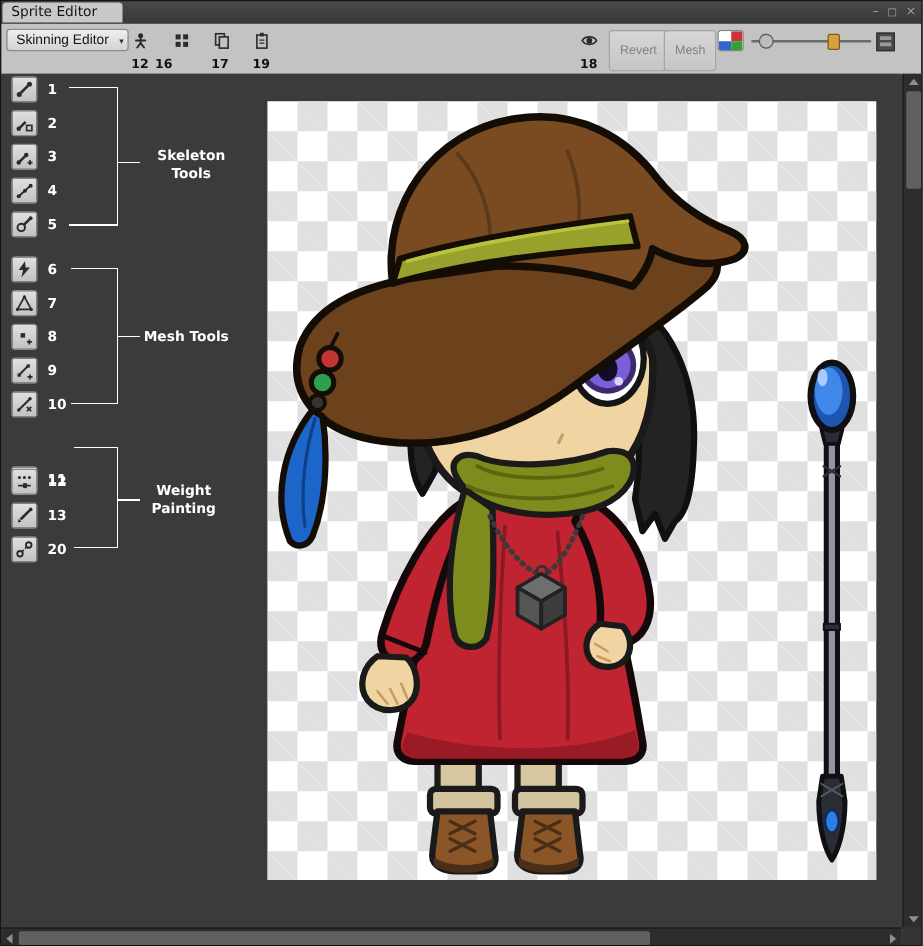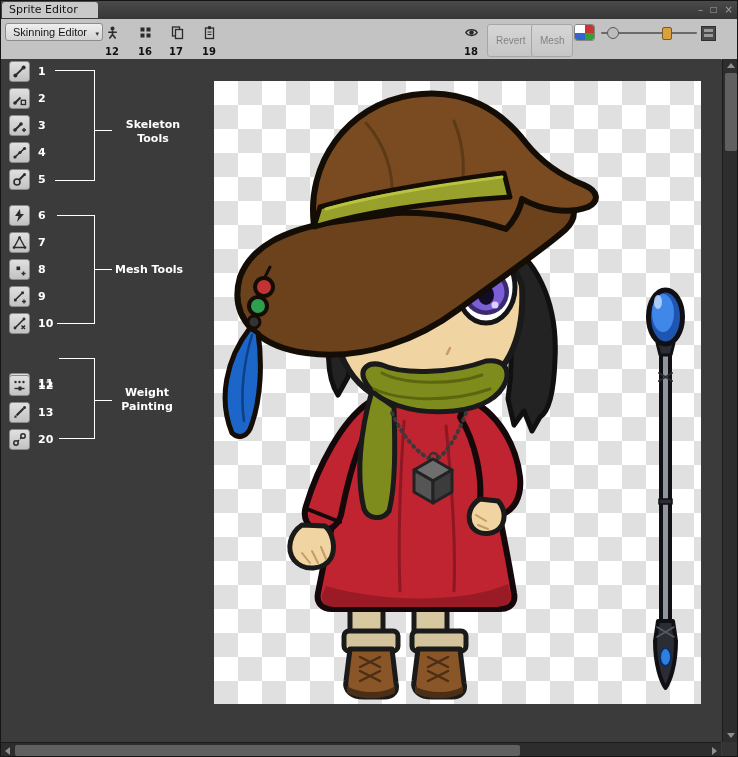--- a/index.html
+++ b/index.html
@@ -131,21 +131,21 @@
     </button>
     <div class="slider-track"></div>
     <div class="slider-thumb"></div>
     <div class="mip-thumb"></div>
     <div class="mip-icon">
         <i></i>
         <i></i>
       </div>
 
     <span class="tb-num" style="left:100px;">12</span>
-    <span class="tb-num" style="left:133px;">16</span>
+    <span class="tb-num" style="left:119px;">16</span>
     <span class="tb-num" style="left:164px;">17</span>
     <span class="tb-num" style="left:197px;">19</span>
     <span class="tb-num" style="left:459px;">18</span>
   </div>
 
   <div class="canvas">
 
     <div class="checker">
       <svg width="487" height="623" viewBox="0 0 487 623">
         <g stroke-linejoin="round" stroke-linecap="round">

